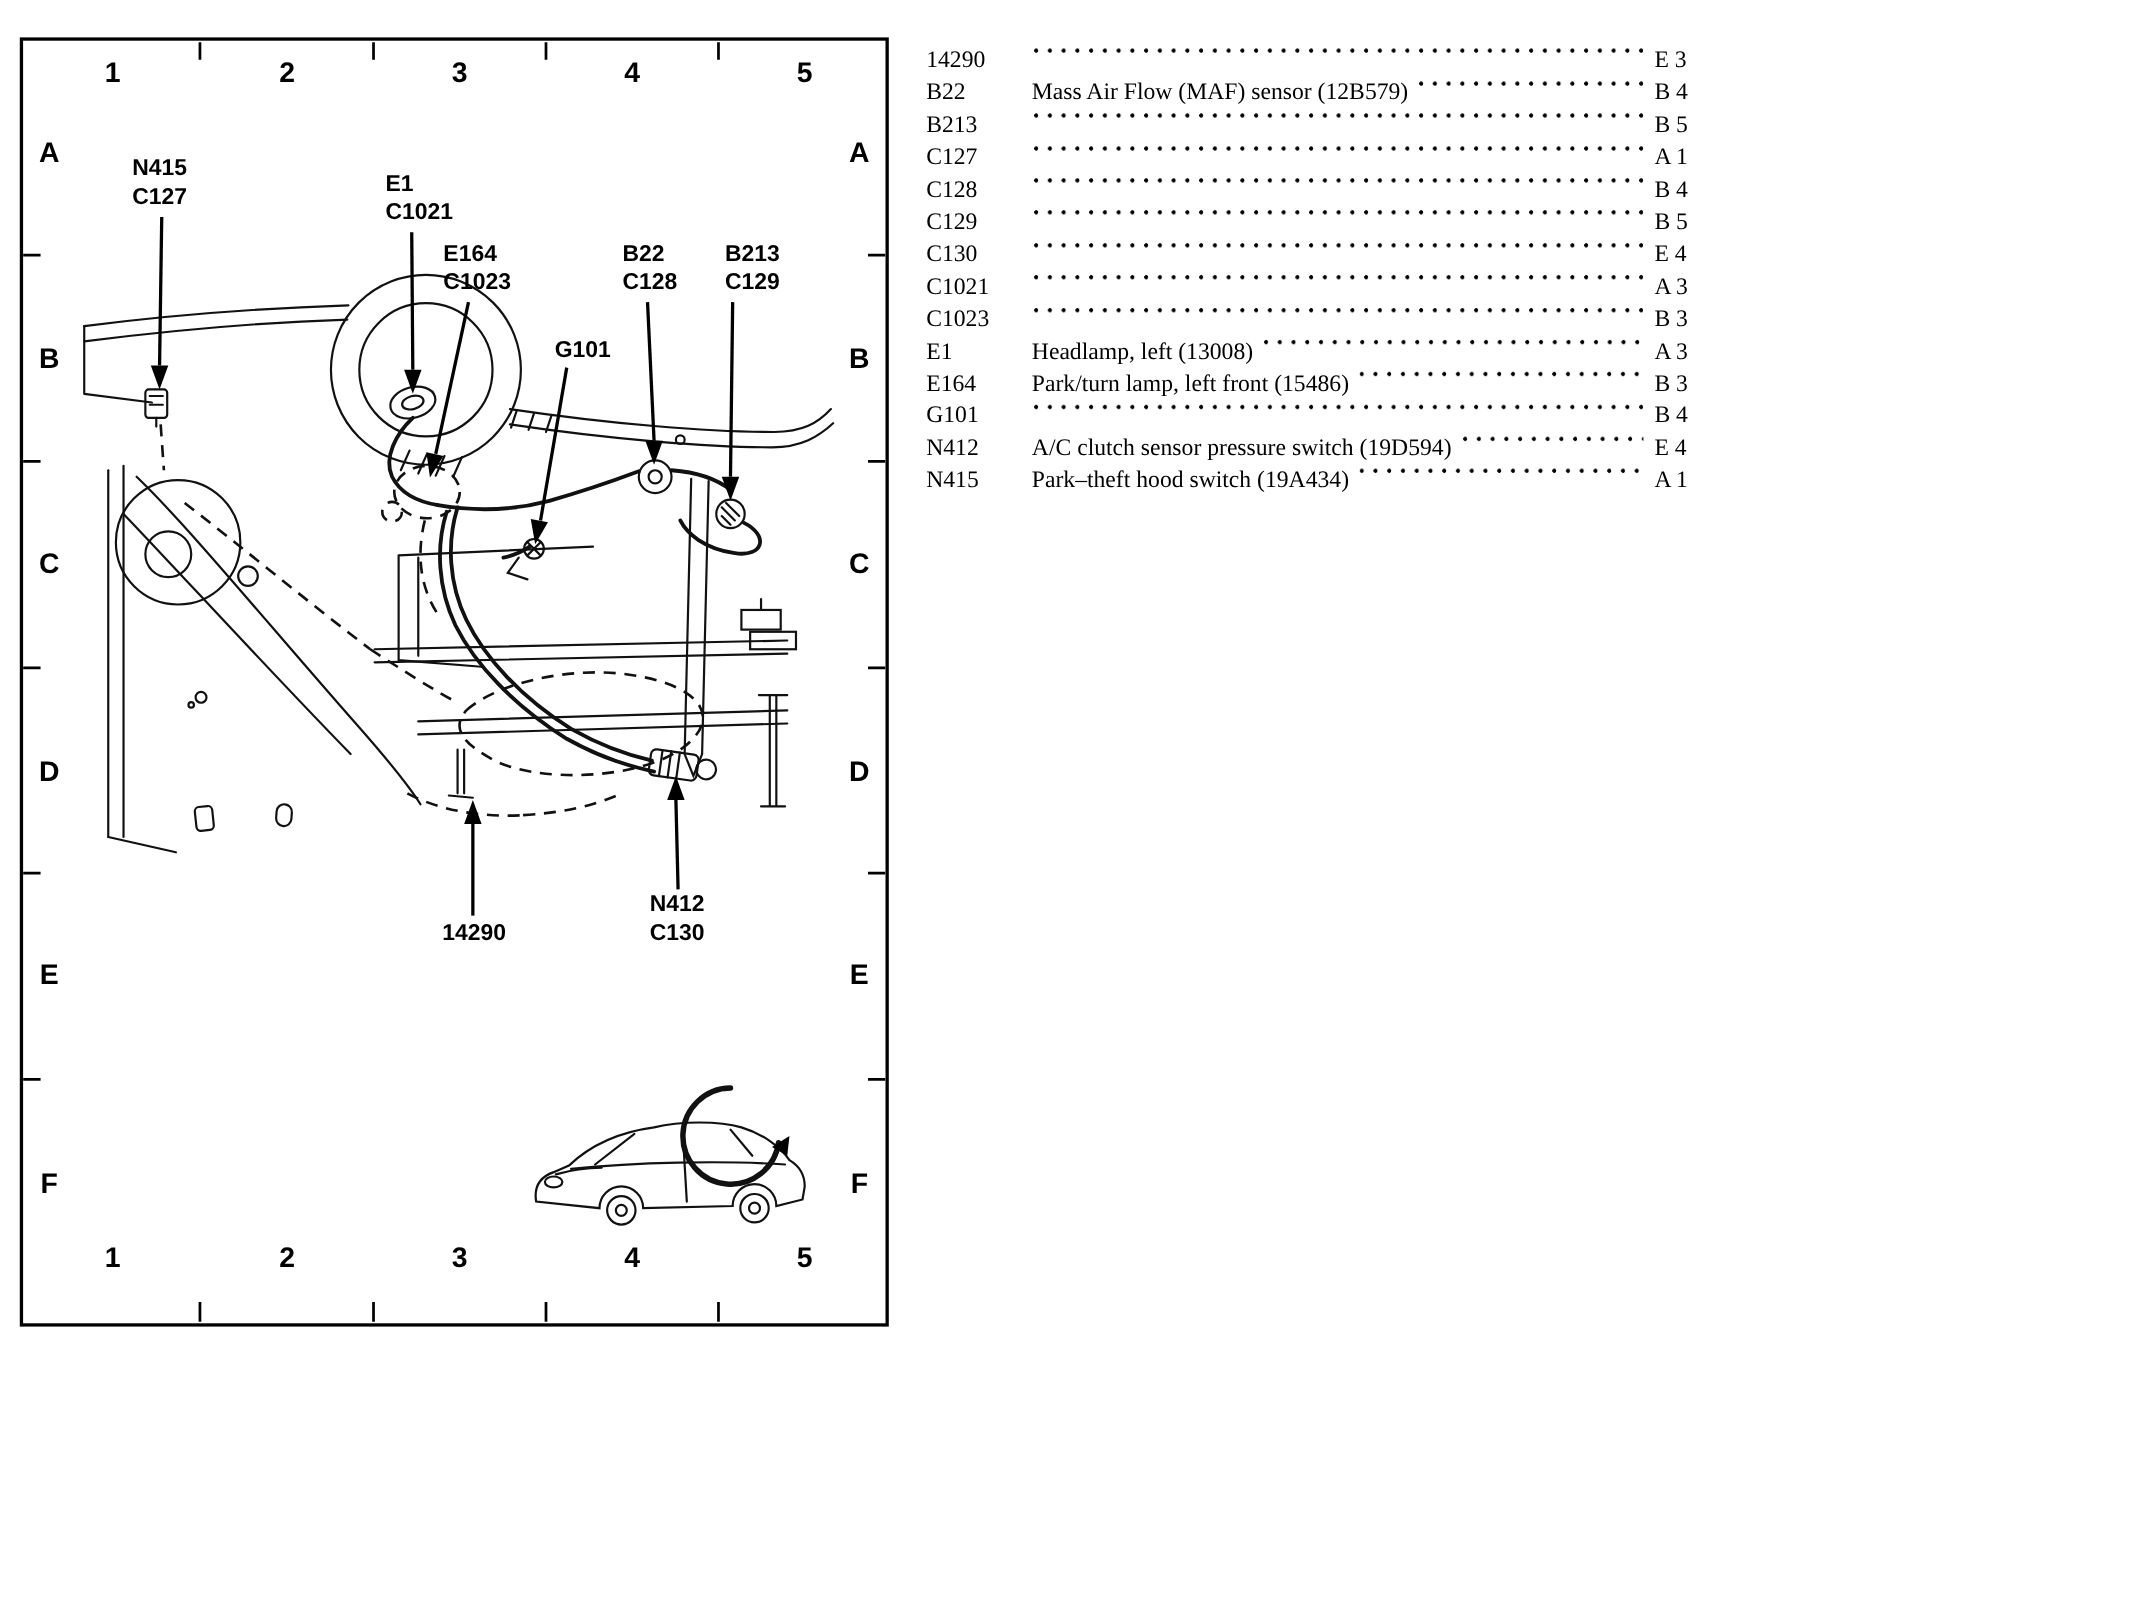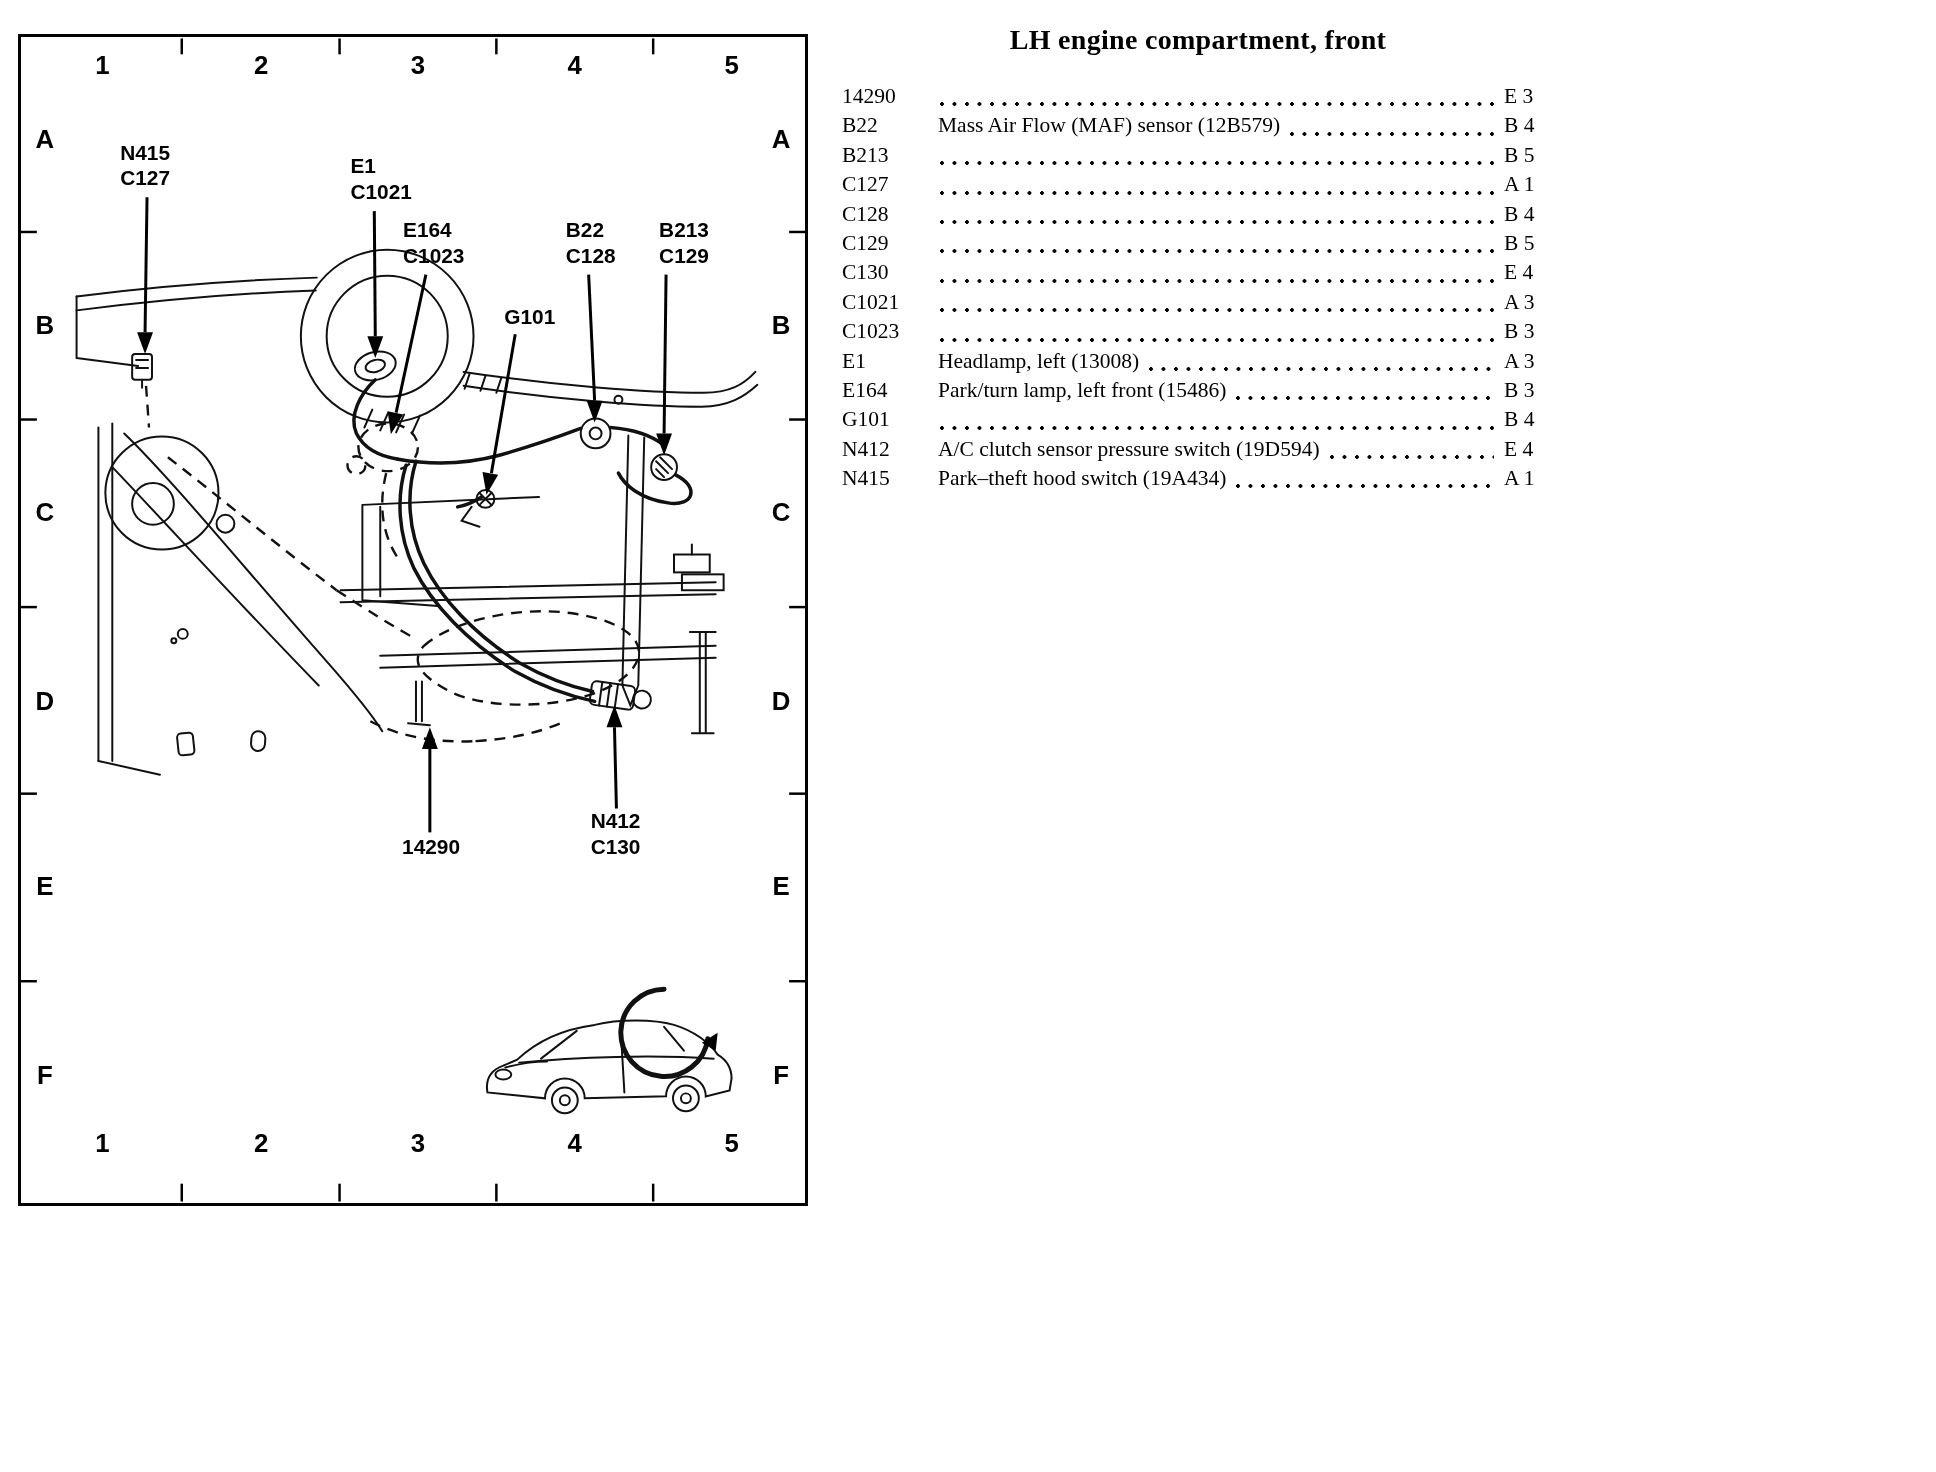--- a/index.html
+++ b/index.html
@@ -43,21 +43,21 @@
   }
   .leg-code { flex: 0 0 96px; }
   .leg-desc { flex: 0 0 auto; padding-right: 8px; text-align: right; }
   .leg-desc:empty { display: none; }
   .leg-leader { flex: 1 1 auto; align-self: flex-end; height: 22px; position: relative; margin-right: 8px; min-width: 14px; }
   .leg-leader::after {
     content: ""; position: absolute; left: 2px; right: 2px; bottom: 5px; height: 4px;
     background-image: radial-gradient(circle at 2px 2px, #000 1.6px, transparent 2.1px);
     background-size: 12.5px 4px; background-repeat: repeat-x;
   }
-  .leg-ref { flex: 0 0 50px; }
+  .leg-ref { flex: 0 0 50px; margin-top: 16px; }
 </style>
 </head>
 <body>
 
 <div class="diagram-panel">
   <svg viewBox="0 0 790 1172">
 
     <g>
       <line class="tick" x1="162" y1="0" x2="162" y2="16"></line>
       <line class="tick" x1="321" y1="0" x2="321" y2="16"></line>
@@ -257,21 +257,20 @@
       <path class="ln" d="M488 1037 C502 1033 518 1031 530 1031"></path>
       <ellipse class="ln" cx="486" cy="1044" rx="8" ry="5"></ellipse>
       <path class="ln" d="M502 1032 C560 1026 640 1024 698 1028"></path>
       <path class="thick" d="M648 958 A44 44 0 1 0 692 1008"></path>
       <polygon class="ah" points="686,1012 702,1002 700,1020"></polygon>
     </g>
   </svg>
 </div>
 
 <div class="legend">
-  <h1 class="legend-title">LH engine compartment, front</h1>
   <div>
     <div class="legend-row">
       <span class="leg-code">14290</span><span class="leg-leader"></span><span class="leg-ref">E 3</span>
     </div>
     <div class="legend-row">
       <span class="leg-code">B22</span><span class="leg-desc">Mass Air Flow (MAF) sensor (12B579)</span><span class="leg-leader"></span><span class="leg-ref">B 4</span>
     </div>
     <div class="legend-row">
       <span class="leg-code">B213</span><span class="leg-leader"></span><span class="leg-ref">B 5</span>
     </div>

